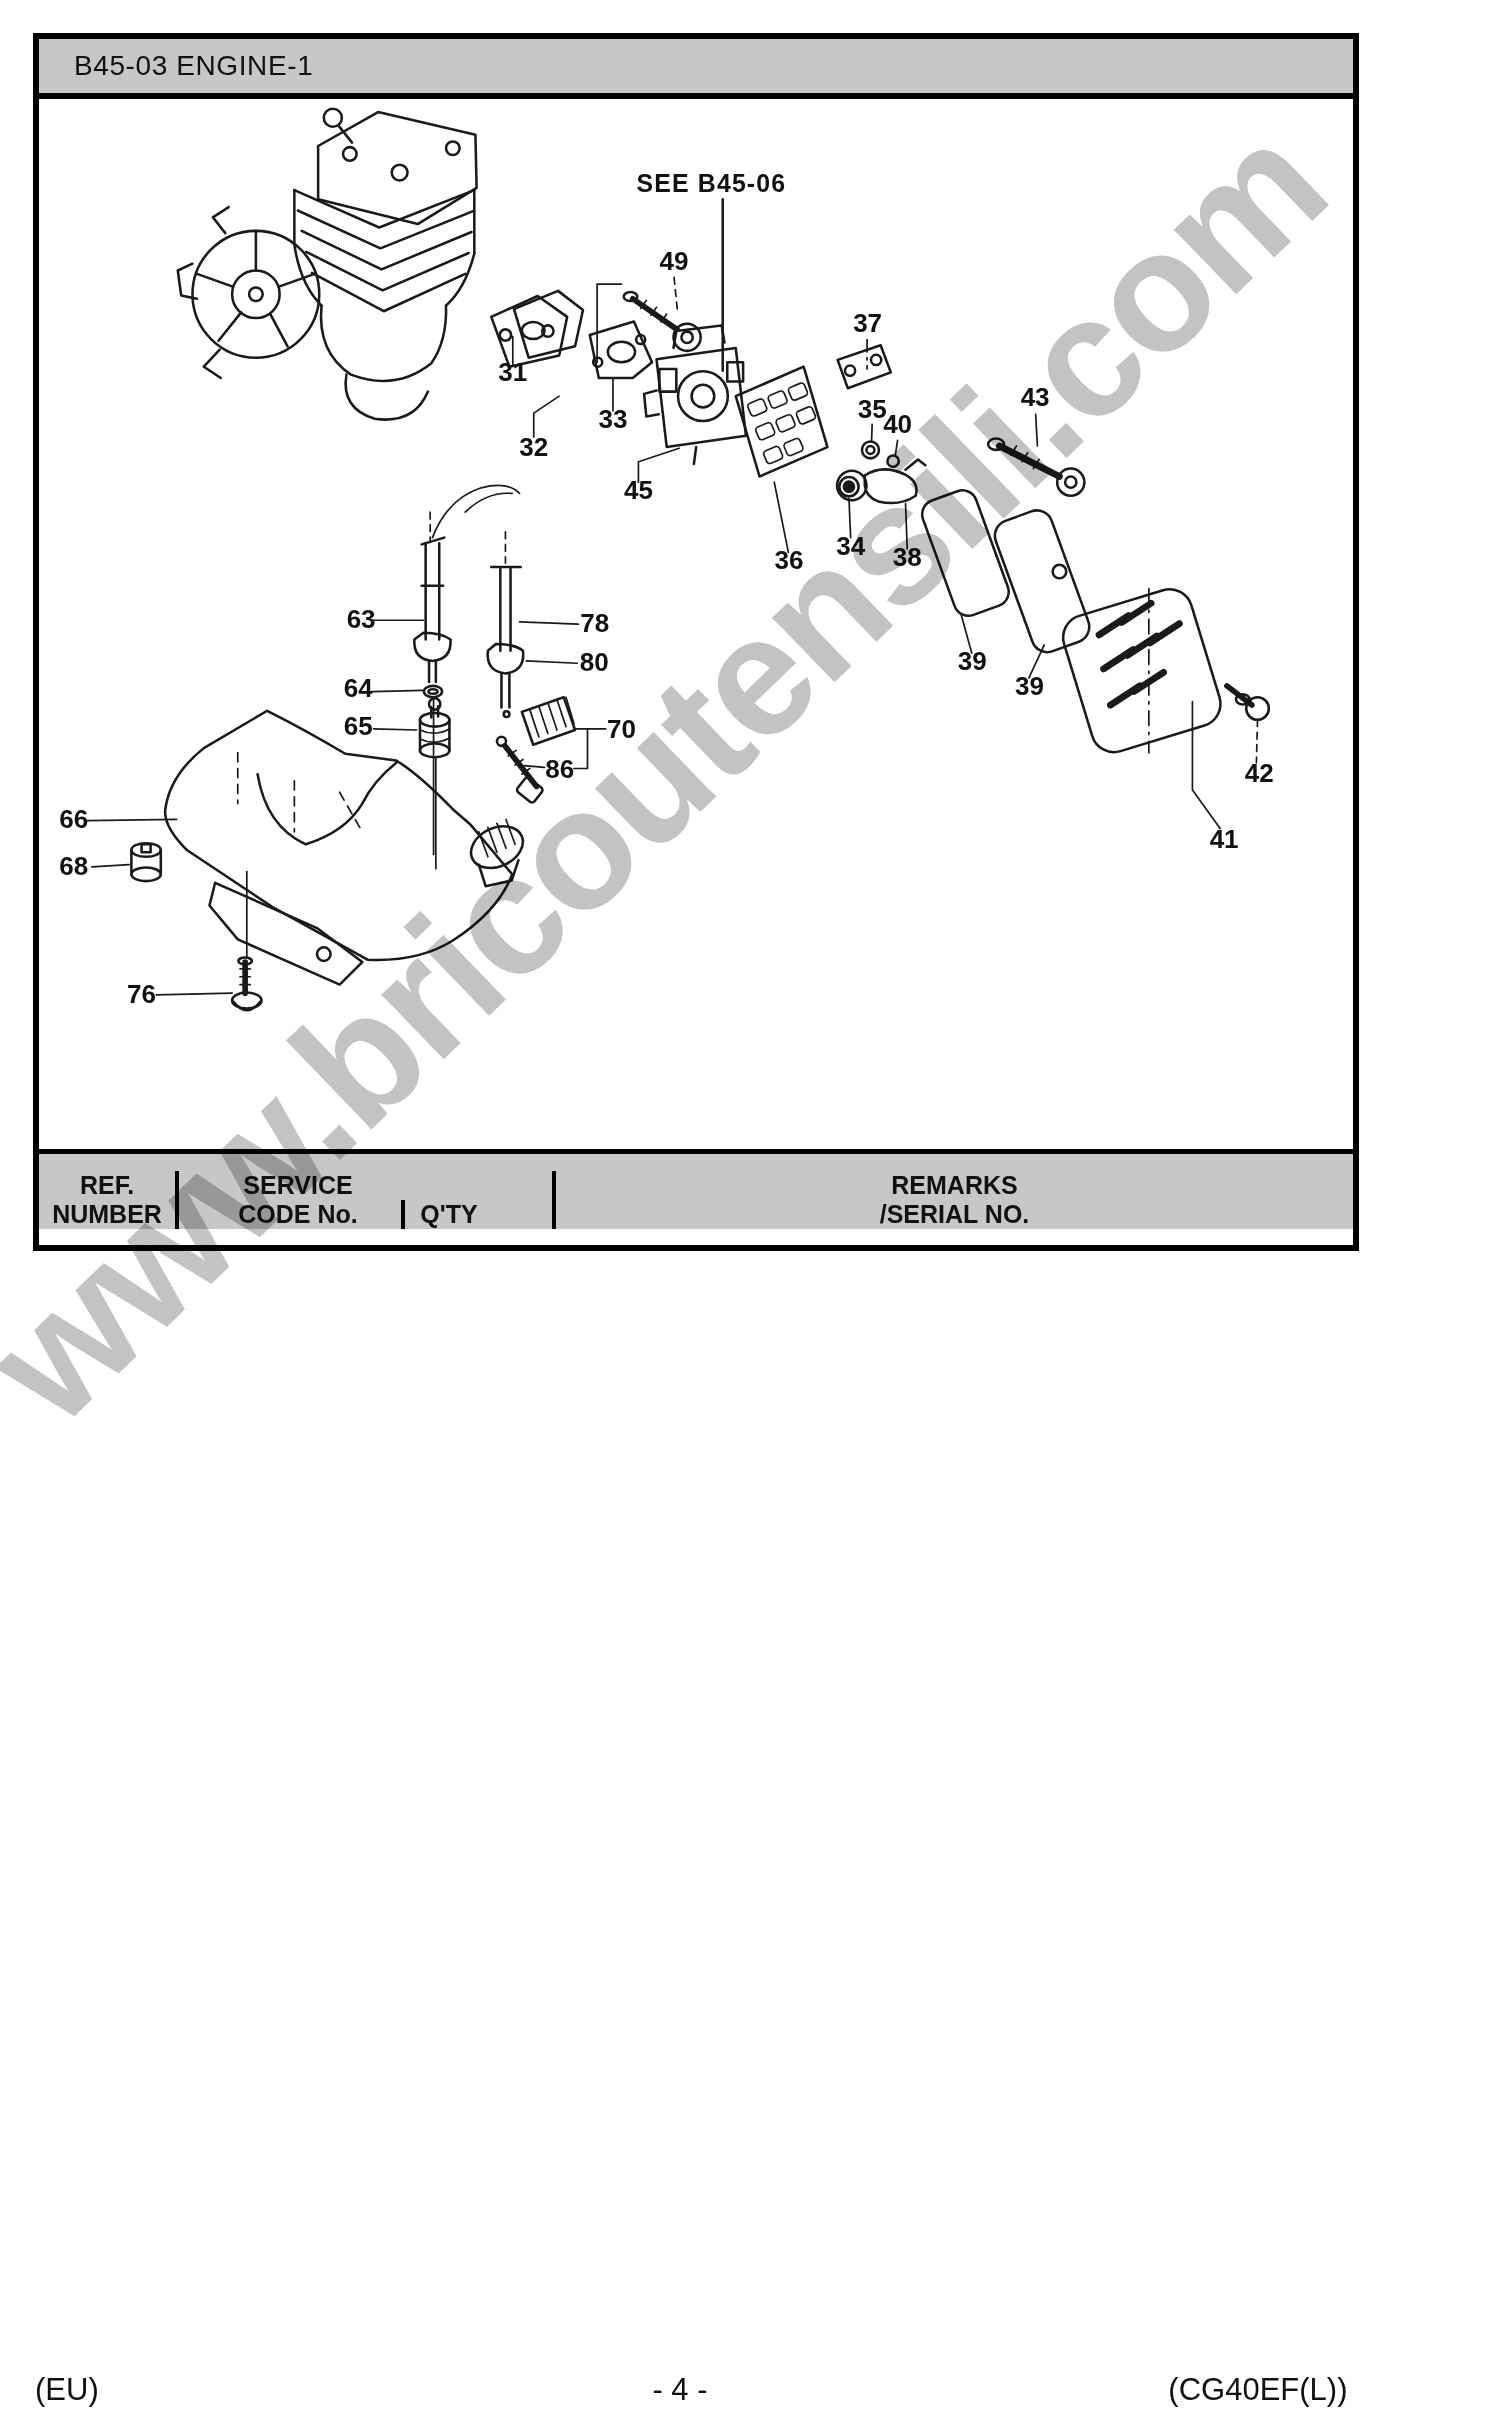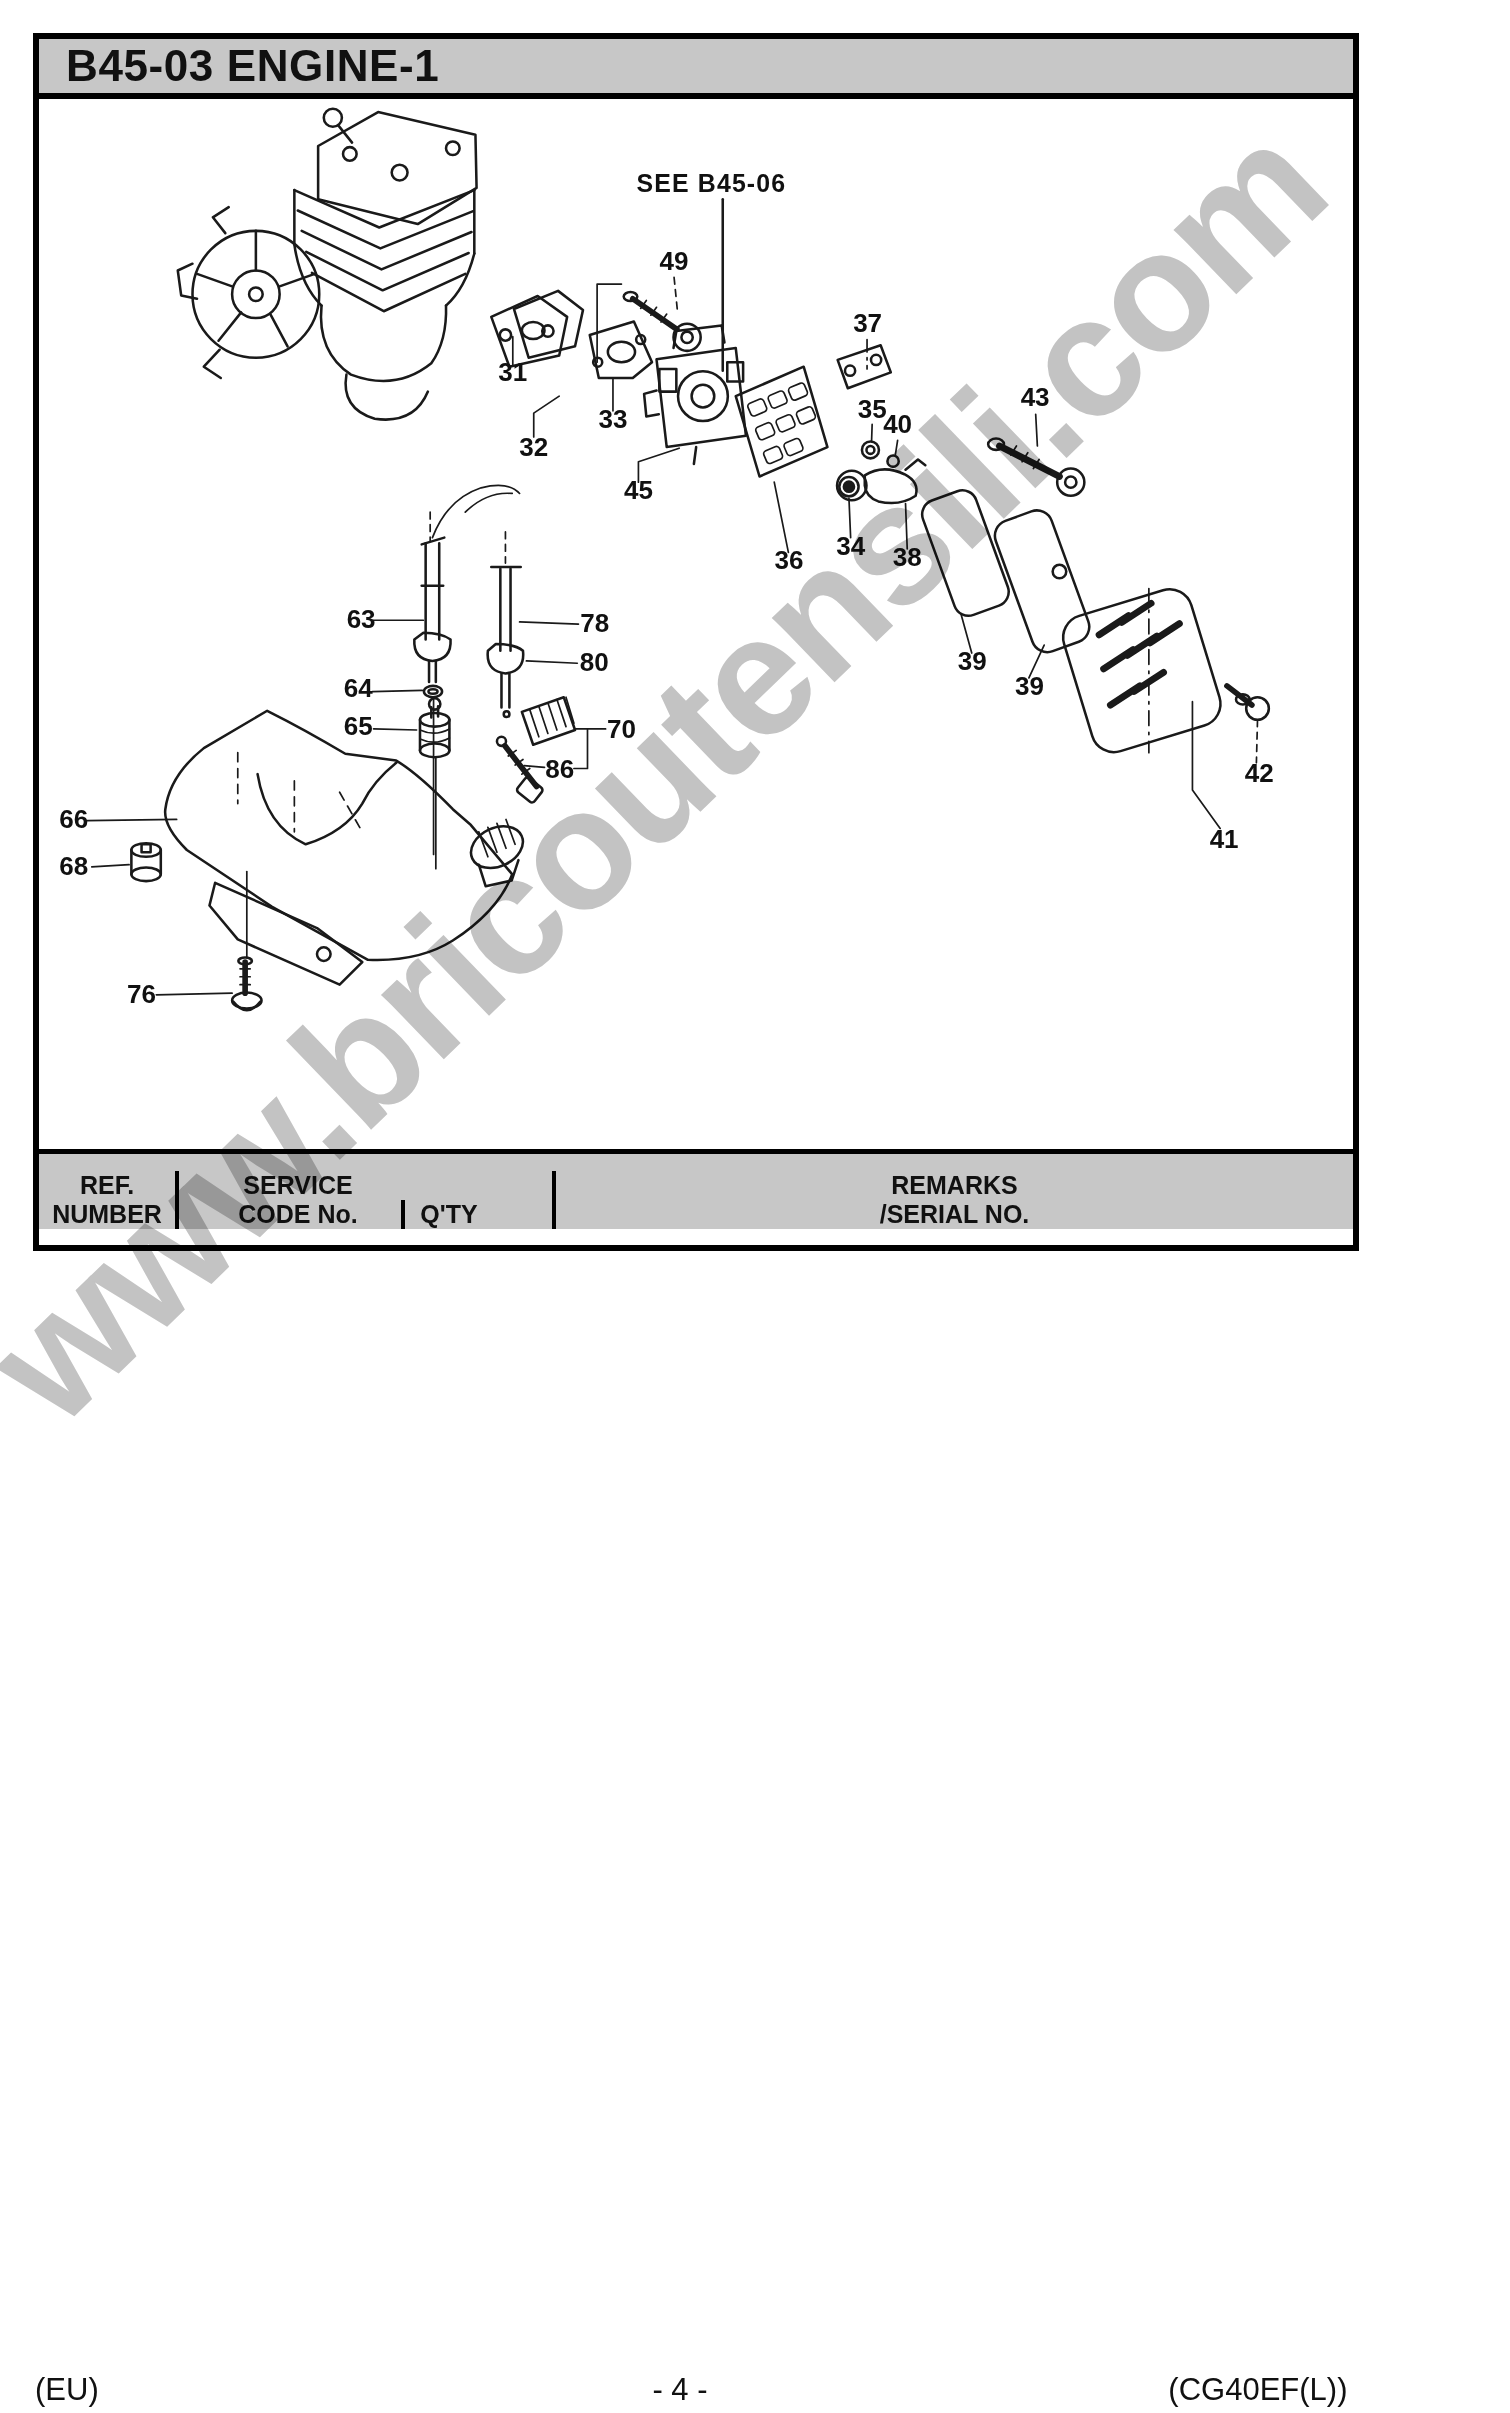--- a/index.html
+++ b/index.html
@@ -5,21 +5,21 @@
   html,body{margin:0;padding:0;background:#ffffff;}
   .page{position:relative;width:1510px;height:2413px;background:#ffffff;overflow:hidden;
         font-family:"Liberation Sans","DejaVu Sans",sans-serif;color:#111;}
   
   svg.diagram{position:absolute;left:0;top:0;z-index:1;}
   
   .frame{position:absolute;left:33px;top:33px;width:1314px;height:1206px;
          border:6.2px solid #000;z-index:2;background:transparent;box-sizing:content-box;}
   .titlebar{position:absolute;left:0;top:0;width:100%;height:54px;background:#c7c7c7;
             border-bottom:6.2px solid #000;display:flex;align-items:center;}
-  .titlebar .t{font-size:44px;font-weight:bold;letter-spacing:0.6px;padding-left:27px;white-space:nowrap;}
+  .titlebar .t{font-size:28px;font-weight:normal;letter-spacing:0.6px;padding-left:35px;white-space:nowrap;}
   .thead{position:absolute;left:0;bottom:16px;width:100%;height:75px;border-top:5.7px solid #000;
          background:#c7c7c7;display:flex;align-items:flex-end;}
   .col{display:flex;flex-direction:column;align-items:center;justify-content:center;
        font-size:25px;font-weight:bold;line-height:29px;text-align:center;box-sizing:border-box;}
   .col + .col{border-left:4.5px solid #000;}
   .c-ref{width:136px;}.c-svc{width:226px;padding-left:16px;}.c-desc{width:547px;}.c-qty{width:92px;}
   .c-blank{width:59px;}.c-rem{flex:1;margin-top:20px;}
   
   .footer{position:absolute;left:0;top:2360px;width:1360px;height:45px;z-index:2;
           font-size:31px;font-weight:normal;margin-top:12px;}

